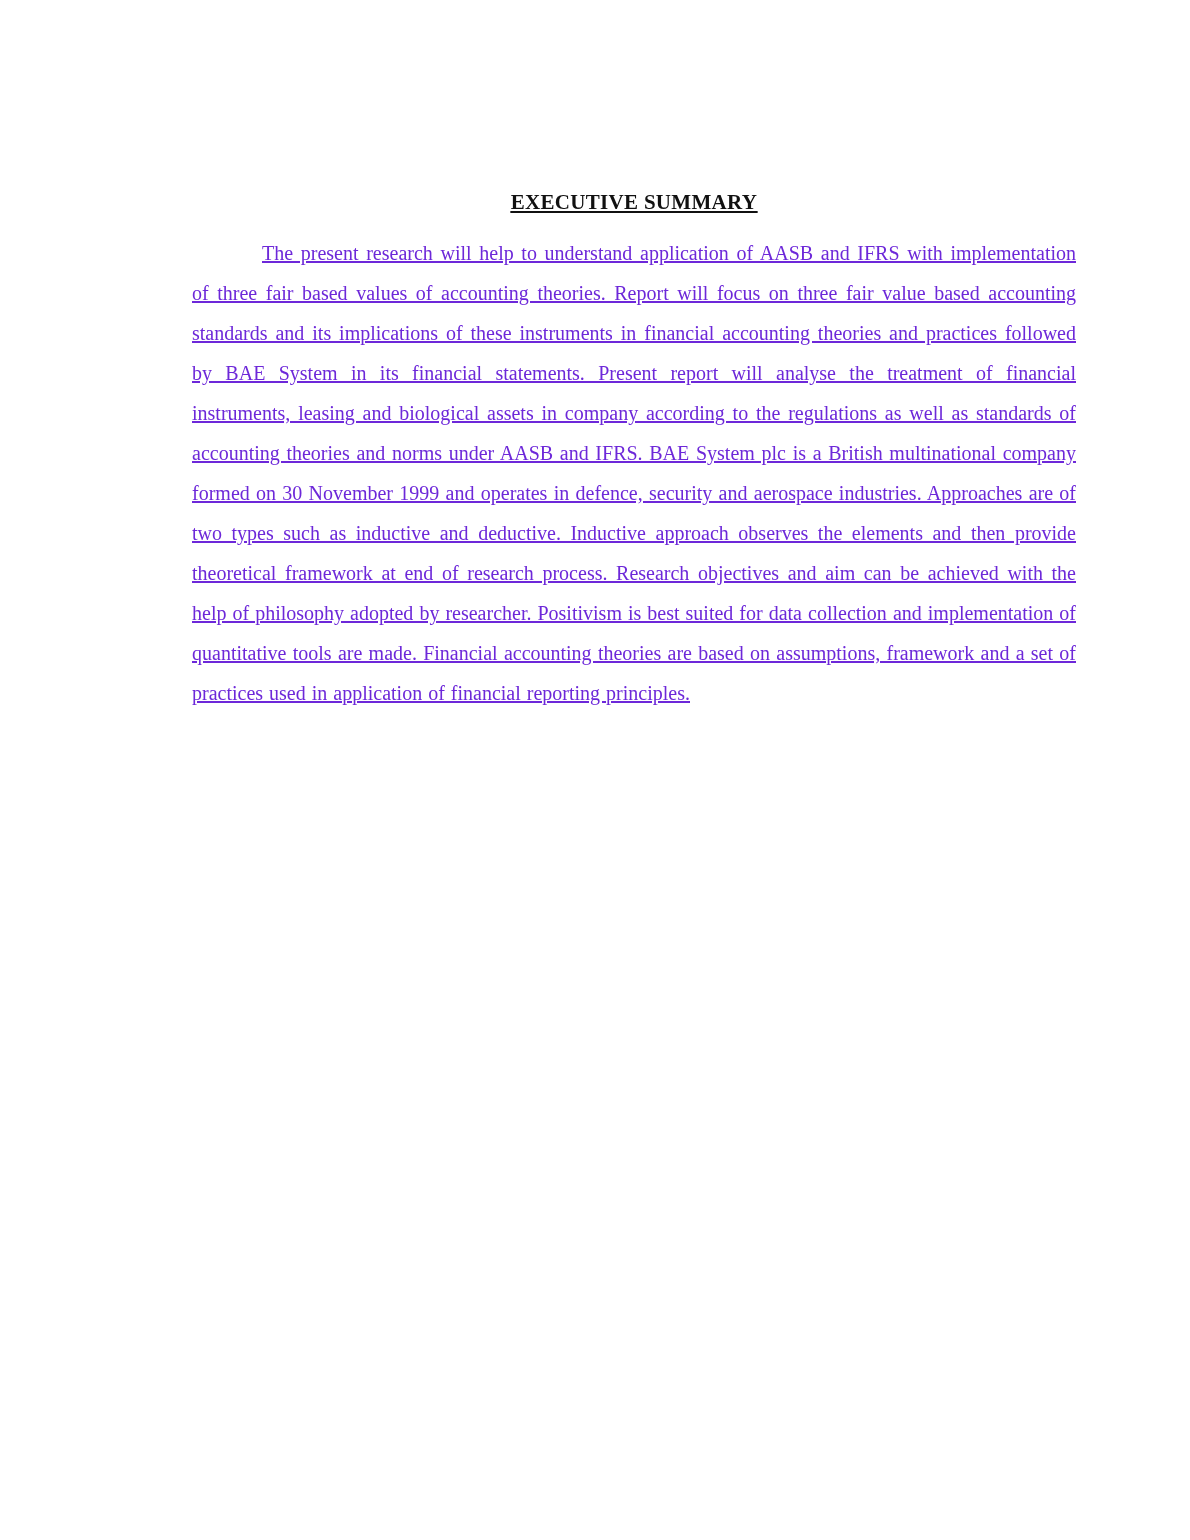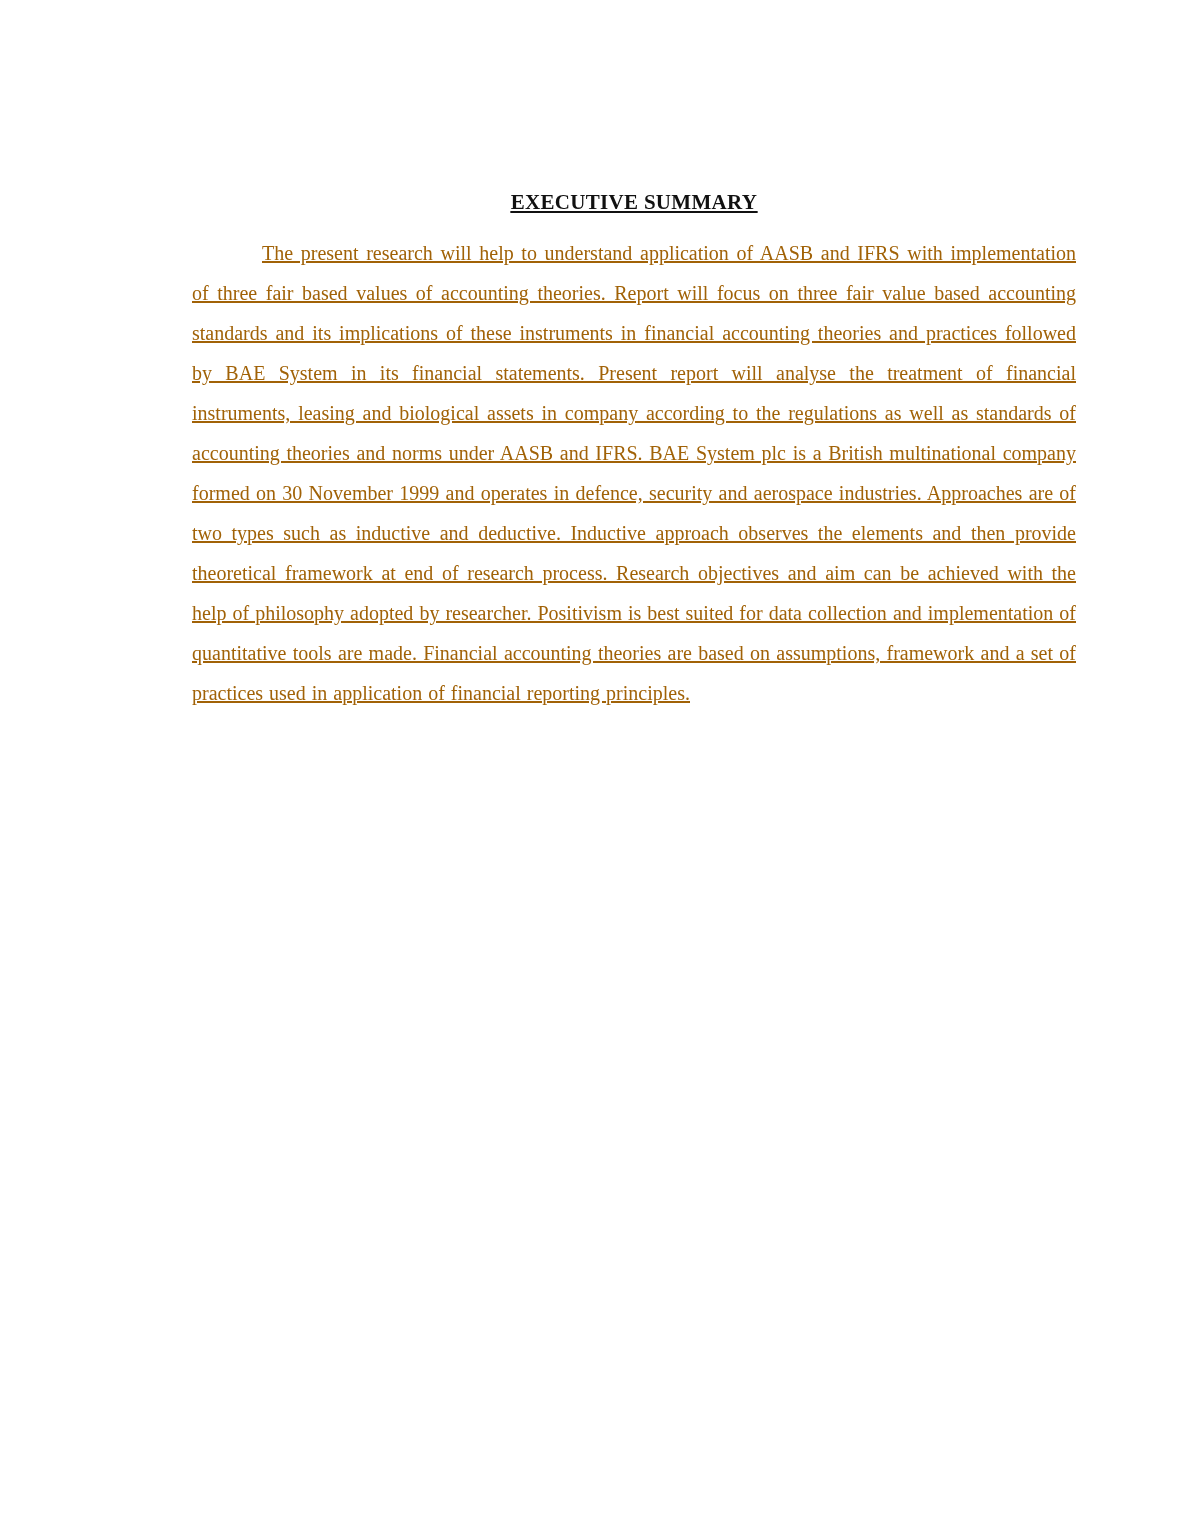--- a/index.html
+++ b/index.html
@@ -32,21 +32,21 @@
     color: #111111;
     margin-bottom: 18px;
     font-family: "Liberation Serif", "DejaVu Serif", serif;
   }
 
   .body-text {
     font-size: 20px;
     line-height: 40px;
     text-align: justify;
     text-indent: 70px;
-    color: #a16207;
+    color: #6d28d9;
     word-spacing: 1px;
   }
 </style>
 </head>
 <body>
 
 <div class="page">
   <h1 class="title">EXECUTIVE SUMMARY</h1>
   <p class="body-text">The present research will help to understand application of AASB and IFRS with implementation of three fair based values of accounting theories. Report will focus on three fair value based accounting standards and its implications of these instruments in financial accounting theories and practices followed by BAE System in its financial statements. Present report will analyse the treatment of financial instruments, leasing and biological assets in company according to the regulations as well as standards of accounting theories and norms under AASB and IFRS. BAE System plc is a British multinational company formed on 30 November 1999 and operates in defence, security and aerospace industries. Approaches are of two types such as inductive and deductive. Inductive approach observes the elements and then provide theoretical framework at end of research process. Research objectives and aim can be achieved with the help of philosophy adopted by researcher. Positivism is best suited for data collection and implementation of quantitative tools are made. Financial accounting theories are based on assumptions, framework and a set of practices used in application of financial reporting principles.</p>
 </div>

